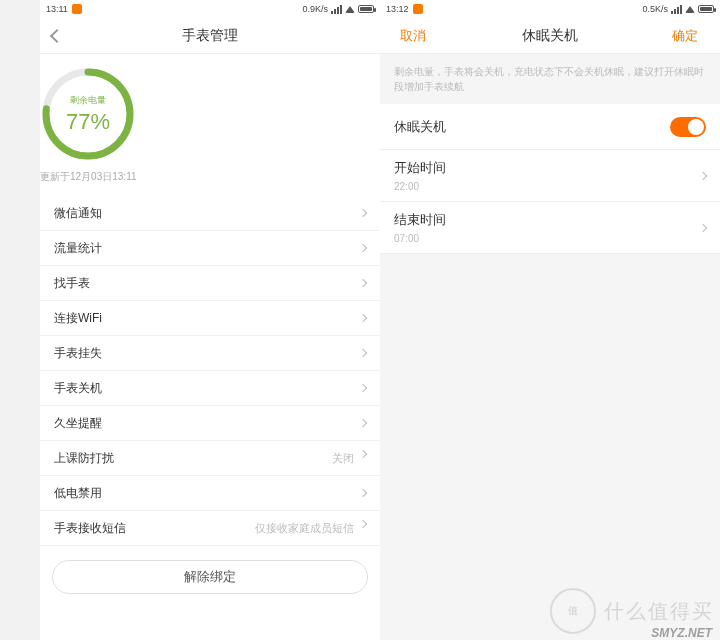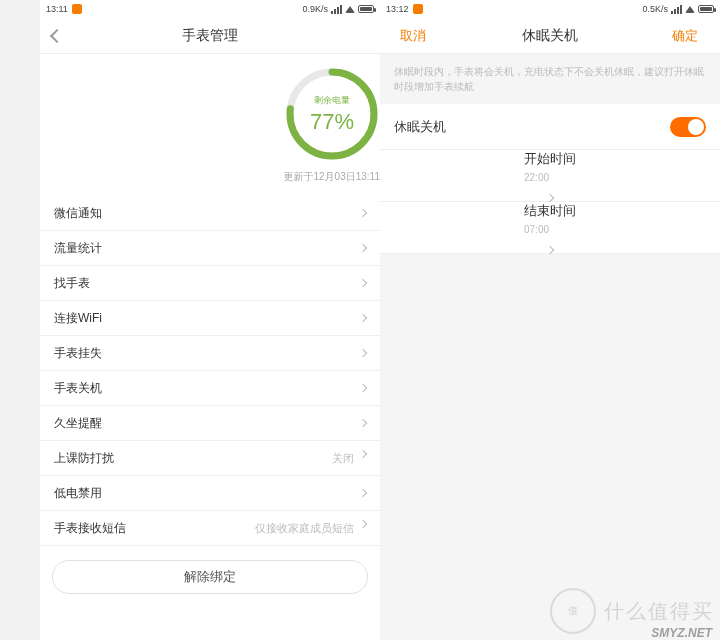--- a/index.html
+++ b/index.html
@@ -20,41 +20,41 @@
   .batt::after { content:""; position:absolute; right:-3px; top:2px; width:2px; height:4px; background:#555; border-radius:1px; }
   .batt .fill { position:absolute; left:1px; top:1px; bottom:1px; width:12px; background:#555; border-radius:1px; }
 
   .navbar { height: 36px; display: flex; align-items: center; justify-content: center; position: relative; border-bottom: 1px solid #eee; background:#fff; }
   .navbar .title { font-size: 14px; color: #333; }
   .navbar .back { position: absolute; left: 12px; top: 50%; transform: translateY(-50%); width: 10px; height: 10px; border-left: 2px solid #999; border-bottom: 2px solid #999; transform: translateY(-50%) rotate(45deg); }
   .navbar .left-btn, .navbar .right-btn { position: absolute; top: 0; height: 36px; display: flex; align-items: center; font-size: 13px; color: #f57c00; padding: 0 12px; }
   .navbar .left-btn { left: 8px; } .navbar .right-btn { right: 10px; }
 
   .left-scroll { flex: 1; overflow: hidden; background: #fff; }
-  .ring-wrap { display: flex; flex-direction: column; align-items: flex-end; padding: 12px 0 6px; }
+  .ring-wrap { display: flex; flex-direction: column; align-items: flex-start; padding: 12px 0 6px; }
   .ring { width: 96px; height: 96px; position: relative; }
   .ring svg { transform: rotate(-90deg); }
   .ring .center { position: absolute; inset: 0; display: flex; flex-direction: column; align-items: center; justify-content: center; }
   .ring .lbl { font-size: 9px; color: #7cb342; margin-bottom: 2px; }
   .ring .pct { font-size: 22px; color: #7cb342; font-weight: 300; }
   .update { font-size: 10px; color: #aaa; margin-top: 8px; }
 
   .rows { margin-top: 6px; }
   .row { height: 35px; padding: 0 14px; display: flex; align-items: center; justify-content: space-between; border-bottom: 1px solid #f0f0f0; }
   .row .label { font-size: 12px; color: #333; }
   .row .sub { font-size: 11px; color: #bbb; margin-right: 6px; }
   .chev { width: 6px; height: 6px; border-right: 1.5px solid #bbb; border-top: 1.5px solid #bbb; transform: rotate(45deg); }
   .row .rside { display:flex; }
 
   .unbind { margin: 14px 12px 0; height: 34px; border: 1px solid #e0e0e0; border-radius: 17px; display: flex; align-items: center; justify-content: center; font-size: 13px; color: #555; }
 
   .right-body { flex: 1; background: #f5f5f5; }
   .hint { font-size: 10px; color: #bbb; padding: 10px 14px; line-height: 1.5; }
   .rrow { background: #fff; padding: 0 14px; height: 46px; display: flex; align-items: center; justify-content: space-between; border-bottom: 1px solid #eee; }
-  .rrow.tall { height: 52px; flex-direction: column; }
+  .rrow.tall { height: 52px; flex-direction: row; }
   .rrow .txts { display:flex; flex-direction:column; justify-content:center; }
   .rrow .main { font-size: 13px; color: #333; }
   .rrow .sec { font-size: 10px; color: #bbb; margin-top: 4px; }
   .toggle { width: 36px; height: 20px; background: #ff6d00; border-radius: 10px; position: relative; }
   .toggle::after { content:""; position:absolute; right:2px; top:2px; width:16px; height:16px; background:#fff; border-radius:50%; }
 
   .watermark { position: absolute; right: 6px; bottom: 6px; display: flex; align-items: center; gap: 8px; opacity: 0.35; pointer-events: none; }
   .wm-badge { width: 46px; height: 46px; border-radius: 50%; border: 2px solid #aaa; display:flex; align-items:center; justify-content:center; font-size:10px; color:#888; }
   .wm-txt { font-size: 20px; color: #999; letter-spacing: 2px; }
   .wm-site { position:absolute; right:8px; bottom:0px; font-size:12px; font-weight:bold; font-style:italic; color:#666; opacity:0.6; }
@@ -189,21 +189,21 @@
             <span class="fill"></span>
           </span>
       </div>
     </div>
     <div class="navbar">
       <span class="left-btn">取消</span>
       <span class="title">休眠关机</span>
       <span class="right-btn">确定</span>
     </div>
     <div class="right-body">
-      <div class="hint">休眠时段内，手表将会关机，充电状态下不会关机休眠，建议打开休眠时段增加手表续航</div>
+      <div class="hint">剩余电量，手表将会关机，充电状态下不会关机休眠，建议打开休眠时段增加手表续航</div>
       <div class="rrow">
         <span class="main">休眠关机</span>
         <span class="toggle"></span>
       </div>
       <div class="rrow tall">
         <div class="txts">
           <span class="main">开始时间</span>
           <span class="sec">22:00</span>
         </div>
         <span class="chev"></span>

